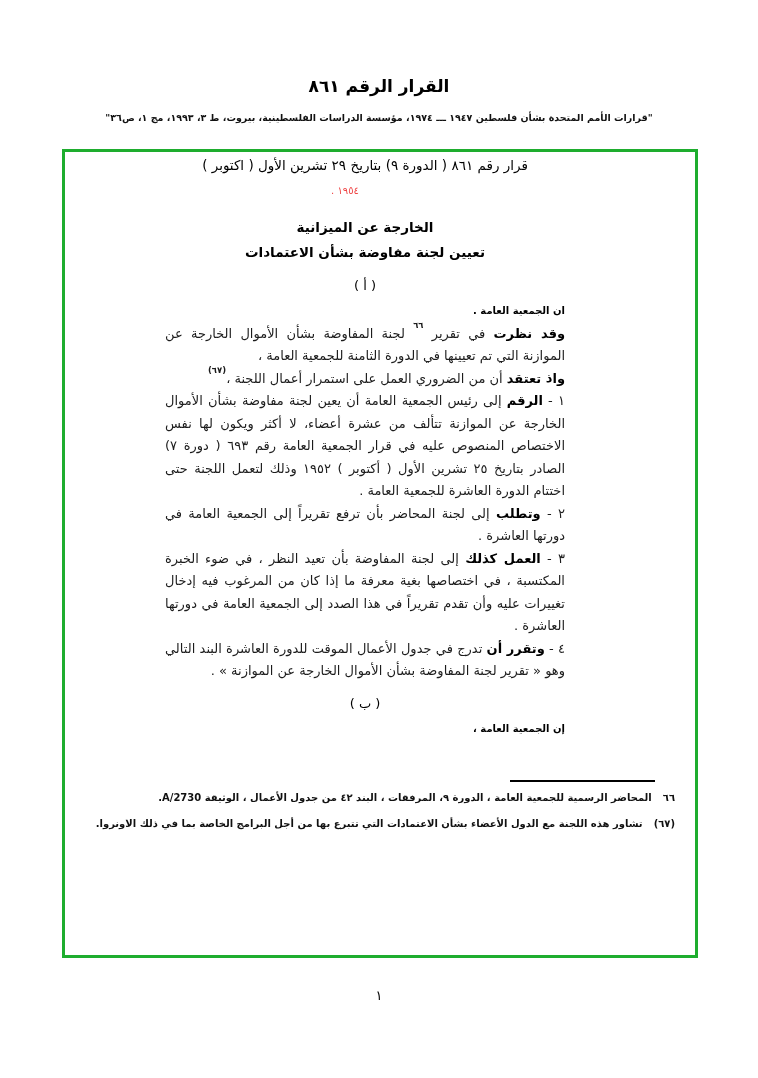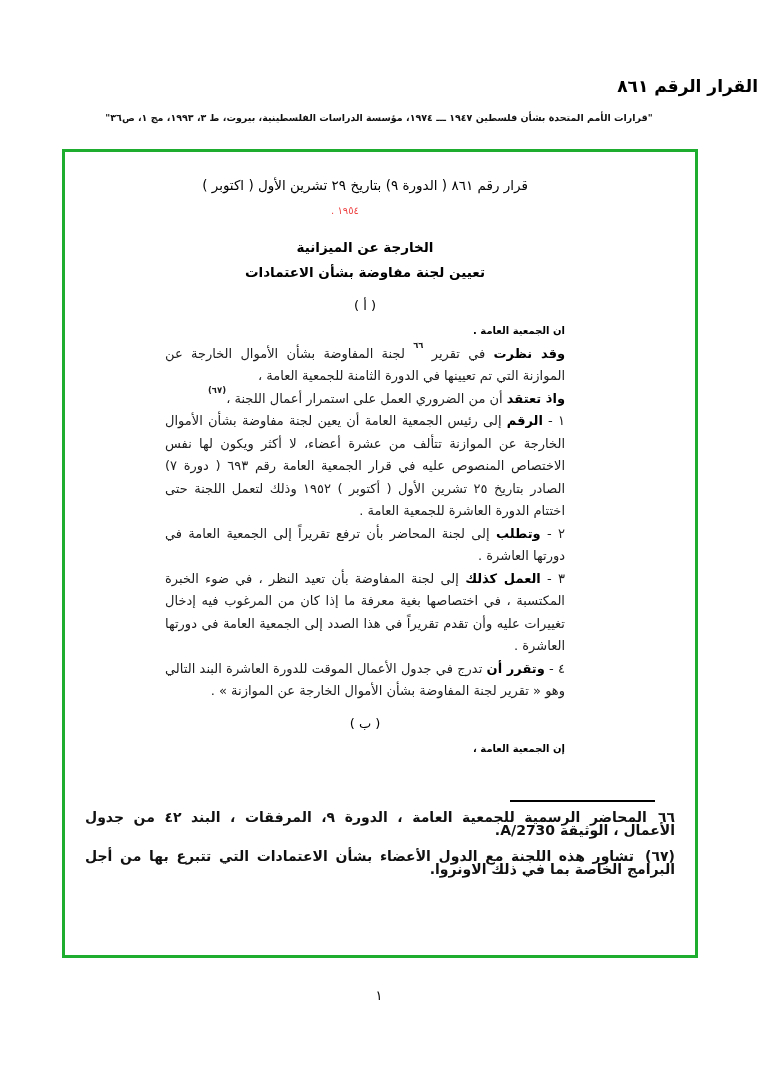--- a/index.html
+++ b/index.html
@@ -3,45 +3,45 @@
 <meta charset="utf-8">
 <style>
   html,body{margin:0;padding:0;}
   body{
     width:758px;height:1078px;position:relative;background:#ffffff;
     font-family:"DejaVu Sans","Liberation Sans",sans-serif;
     color:#1c1c1c;overflow:hidden;
   }
   .doc-title{
     position:absolute;top:76px;left:0;width:758px;
-    text-align:right;font-size:17px;font-weight:bold;color:#000;
+    text-align:center;font-size:17px;font-weight:bold;color:#000;
     direction:rtl;
   }
   .source-line{
     position:absolute;top:112px;left:0;width:758px;
     text-align:center;font-size:9.5px;font-weight:bold;color:#111;
     direction:rtl;letter-spacing:0.1px;
   }
   .green-box{
     position:absolute;left:62px;top:149px;width:630px;height:803px;
     border:3px solid #1ead2e;background:#ffffff;box-sizing:content-box;
   }
-  .box-inner{direction:rtl;padding-top:20px;}
+  .box-inner{direction:rtl;}
   .body-col{padding:0 130px 0 100px;}
   .res-heading-l1{text-align:center;font-size:13.5px;line-height:26px;color:#000;}
   .res-heading-l2{text-align:center;font-size:10px;line-height:26px;color:#ef4444;transform:translateX(-20px);}
   .res-subject{margin-top:11px;text-align:center;font-weight:bold;font-size:13.5px;line-height:25px;color:#000;}
   .section-label{margin:10px 0 3px;text-align:center;font-size:13px;line-height:22px;color:#000;}
   .opening{font-weight:bold;font-size:10px;line-height:22.5px;color:#000;}
   p.body-par{margin:0;font-size:13px;line-height:22.5px;text-align:justify;color:#1c1c1c;}
   p.body-par .bold{font-weight:bold;color:#000;}
   p.body-par sup{font-size:8.5px;line-height:0;position:relative;top:-4px;font-weight:bold;}
   .footnotes{margin-top:40px;padding:0 20px;direction:rtl;}
   .fn-rule{height:2px;width:145px;background:#000;margin-left:auto;margin-right:20px;margin-bottom:9px;}
-  .footnote{font-size:14px;font-weight:bold;line-height:13px;color:#111;margin-bottom:13px;text-align:justify;}
+  .footnote{font-size:10px;font-weight:bold;line-height:13px;color:#111;margin-bottom:13px;text-align:justify;}
   .fn-marker{display:inline-block;margin-left:11px;}
   .page-number{
     position:absolute;top:988px;left:0;width:758px;text-align:center;
     font-size:13px;color:#000;direction:rtl;
   }
 </style>
 </head>
 <body>
 
 <div class="doc-title">القرار الرقم ٨٦١</div>

